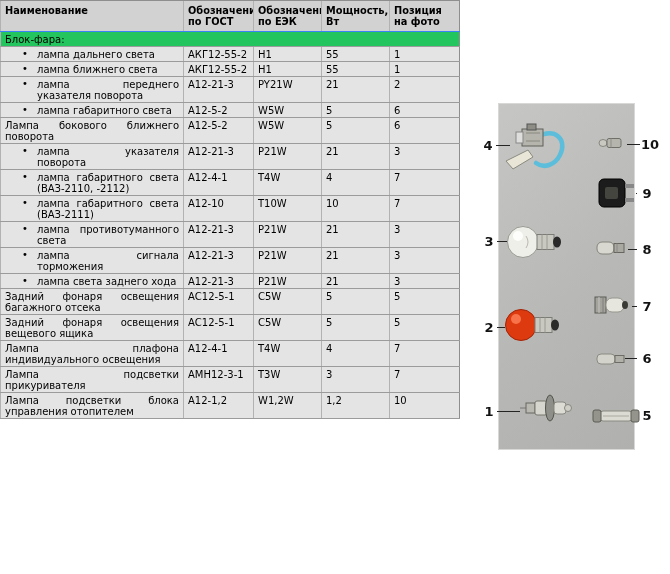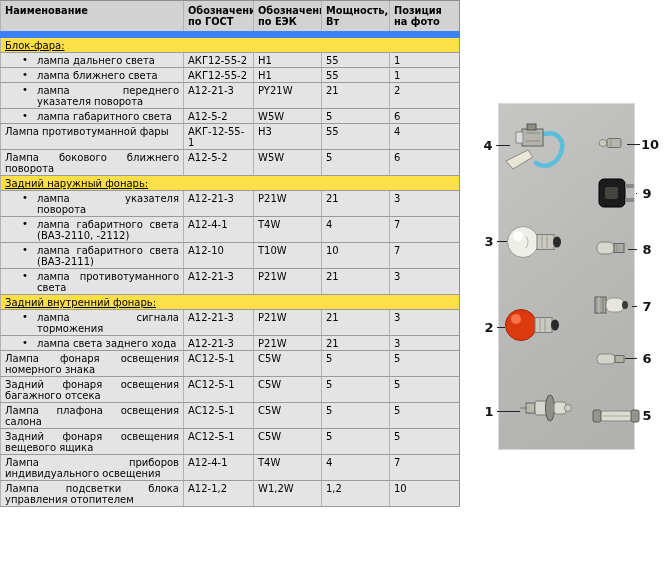--- a/index.html
+++ b/index.html
@@ -28,28 +28,28 @@
     padding:2px 4px 1px 4px;
     vertical-align:top;
     line-height:11px;
     text-align:left;
     overflow:hidden;
   }
   th{
     background:#d2d2d2;
     font-weight:bold;
     font-size:9.8px;
-    border-bottom:7px solid #3b82f6;
+    border-bottom:1px solid #3b82f6;
     border-top:1px solid #8e8e8e;
     padding:4px 4px 4px 4px;
     text-align:justify;
   }
   td{background:#e4e4e4;}
   td.name{text-align:justify;}
-  td.section{background:#fde047;text-decoration:underline;}
+  td.section{background:#22c55e;}
   td.indent{padding-left:36px;position:relative;}
   .bullet{position:absolute;left:21px;top:1px;}
   
   .figure{position:absolute;left:478px;top:98px;width:192px;height:360px;}
   .photo-bg{
     position:absolute;left:20px;top:5px;width:137px;height:347px;
     background:linear-gradient(140deg,#c6c6c4 0%,#b8b8b6 55%,#b0b0ae 100%);
     box-shadow:0 0 0 1px #d8d8d6 inset;
   }
   .bulb{position:absolute;transform:translate(-50%,-50%);line-height:0;}
@@ -106,35 +106,25 @@
         <td>2</td>
       </tr>
       <tr>
         <td class="name indent"><span class="bullet">•</span>лампа габаритного света</td>
         <td>А12-5-2</td>
         <td>W5W</td>
         <td>5</td>
         <td>6</td>
       </tr>
       <tr>
-        <td class="name">Лампа противотуманной фары</td>
-        <td>АКГ-12-55-1</td>
-        <td>H3</td>
-        <td>55</td>
-        <td>4</td>
-      </tr>
-      <tr>
         <td class="name">Лампа бокового ближнего поворота</td>
         <td>А12-5-2</td>
         <td>W5W</td>
         <td>5</td>
         <td>6</td>
-      </tr>
-      <tr>
-        <td colspan="5" class="name section">Задний наружный фонарь:</td>
       </tr>
       <tr>
         <td class="name indent"><span class="bullet">•</span>лампа указателя поворота</td>
         <td>А12-21-3</td>
         <td>P21W</td>
         <td>21</td>
         <td>3</td>
       </tr>
       <tr>
         <td class="name indent"><span class="bullet">•</span>лампа габаритного света (ВАЗ-2110, -2112)</td>
@@ -151,69 +141,59 @@
         <td>7</td>
       </tr>
       <tr>
         <td class="name indent"><span class="bullet">•</span>лампа противотуманного света</td>
         <td>А12-21-3</td>
         <td>P21W</td>
         <td>21</td>
         <td>3</td>
       </tr>
       <tr>
-        <td colspan="5" class="name section">Задний внутренний фонарь:</td>
-      </tr>
-      <tr>
         <td class="name indent"><span class="bullet">•</span>лампа сигнала торможения</td>
         <td>А12-21-3</td>
         <td>P21W</td>
         <td>21</td>
         <td>3</td>
       </tr>
       <tr>
         <td class="name indent"><span class="bullet">•</span>лампа света заднего хода</td>
         <td>А12-21-3</td>
         <td>P21W</td>
         <td>21</td>
         <td>3</td>
-      </tr>
-      <tr>
-        <td class="name">Лампа фонаря освещения номерного знака</td>
-        <td>АС12-5-1</td>
-        <td>C5W</td>
-        <td>5</td>
-        <td>5</td>
       </tr>
       <tr>
         <td class="name">Задний фонаря освещения багажного отсека</td>
         <td>АС12-5-1</td>
         <td>C5W</td>
         <td>5</td>
         <td>5</td>
       </tr>
       <tr>
-        <td class="name">Лампа плафона освещения салона</td>
-        <td>АС12-5-1</td>
-        <td>C5W</td>
-        <td>5</td>
-        <td>5</td>
-      </tr>
-      <tr>
         <td class="name">Задний фонаря освещения вещевого ящика</td>
         <td>АС12-5-1</td>
         <td>C5W</td>
         <td>5</td>
         <td>5</td>
       </tr>
       <tr>
-        <td class="name">Лампа приборов индивидуального освещения</td>
+        <td class="name">Лампа плафона индивидуального освещения</td>
         <td>А12-4-1</td>
         <td>T4W</td>
         <td>4</td>
+        <td>7</td>
+      </tr>
+      <tr>
+        <td class="name">Лампа подсветки прикуривателя</td>
+        <td>АМН12-3-1</td>
+        <td>T3W</td>
+        <td>3</td>
         <td>7</td>
       </tr>
       <tr>
         <td class="name">Лампа подсветки блока управления отопителем</td>
         <td>А12-1,2</td>
         <td>W1,2W</td>
         <td>1,2</td>
         <td>10</td>
       </tr>
     </tbody>

